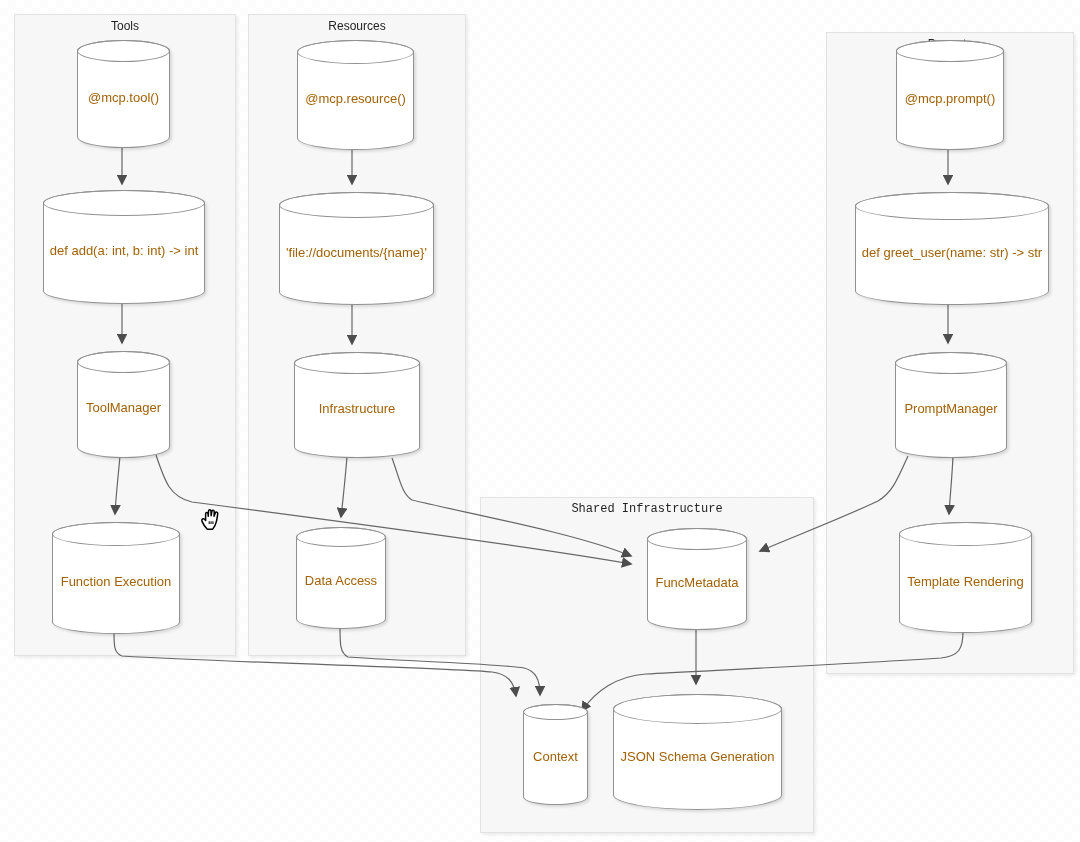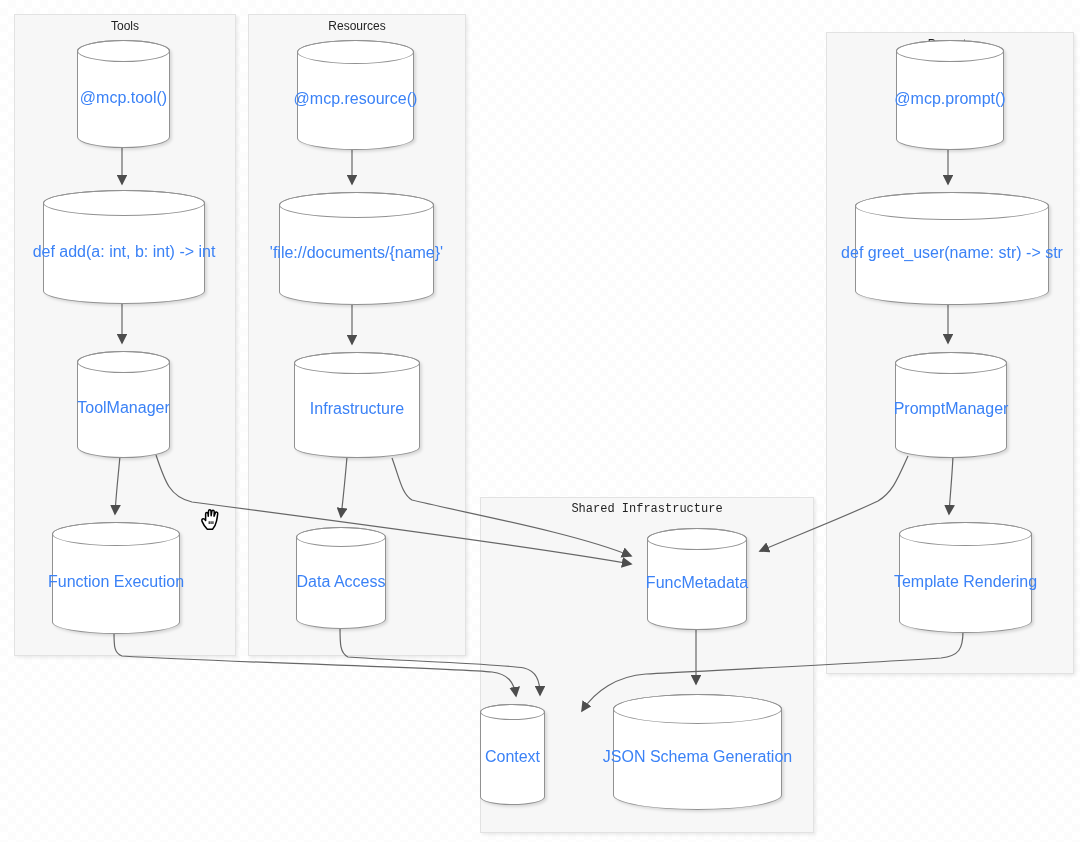--- a/index.html
+++ b/index.html
@@ -27,21 +27,21 @@
     border-radius:50% / var(--ry);
     box-shadow:2px 2px 3px rgba(0,0,0,0.12);
     display:flex;align-items:center;justify-content:center;
   }
   .cyl::before{
     content:"";position:absolute;left:-1px;top:-1px;right:-1px;
     height:calc(var(--ry) * 2);box-sizing:border-box;
     border:1px solid #919191;border-radius:50%;
   }
   .nlabel{
-    font-size:16px;color:#3b82f6;text-align:center;line-height:1.25;
+    font-size:13px;color:#a16207;text-align:center;line-height:1.25;
     padding-top:calc(var(--ry) * 0.7);white-space:nowrap;
   }
   .cursor{position:absolute;left:197px;top:503px;width:30px;height:30px;}
 </style>
 </head>
 <body>
 
 <div class="canvas">
 
   <div class="group" style="left:14px;top:14px;width:220px;height:640px;">
@@ -118,21 +118,21 @@
   <div class="cyl" style="left:895px;top:352px;width:110px;height:104px;--ry:11px">
     <span class="nlabel">PromptManager</span>
   </div>
   <div class="cyl" style="left:899px;top:522px;width:131px;height:109px;--ry:12px">
     <span class="nlabel">Template Rendering</span>
   </div>
 
   <div class="cyl" style="left:647px;top:528px;width:98px;height:100px;--ry:11px">
     <span class="nlabel">FuncMetadata</span>
   </div>
-  <div class="cyl" style="left:480px;top:704px;width:63px;height:99px;--ry:8px">
+  <div class="cyl" style="left:523px;top:704px;width:63px;height:99px;--ry:8px">
     <span class="nlabel">Context</span>
   </div>
   <div class="cyl" style="left:613px;top:694px;width:167px;height:114px;--ry:15px">
     <span class="nlabel">JSON Schema Generation</span>
   </div>
 
   <svg class="cursor" viewBox="0 0 32 32">
     <path d="M11 28 C8.8 25.8 6.6 22.6 5.4 19.6 C4.6 17.7 5.8 16.4 7.3 16.9 C8.1 17.2 8.7 17.9 9.2 18.7 L9.2 11.6 C9.2 9.8 11.7 9.8 11.8 11.6 L12 14.2 L12.3 8.6 C12.4 6.8 14.8 6.8 14.9 8.6 L15.1 13.6 L15.8 8.9 C16.1 7.1 18.4 7.4 18.4 9.2 L18.2 14.2 L19.5 10.6 C20.1 9 22.3 9.6 22.1 11.3 C21.8 14.1 21.4 16.7 20.8 19.3 C20.1 22.5 18.8 25.6 16.6 28 Z" fill="#ffffff" stroke="#000000" stroke-width="1.6" stroke-linejoin="round"></path>
     <path d="M13 19.5 L13 22.5 M15 19.5 L15 22.5 M17 19.5 L17 22.5" stroke="#000000" stroke-width="1.1" fill="none"></path>
   </svg>

